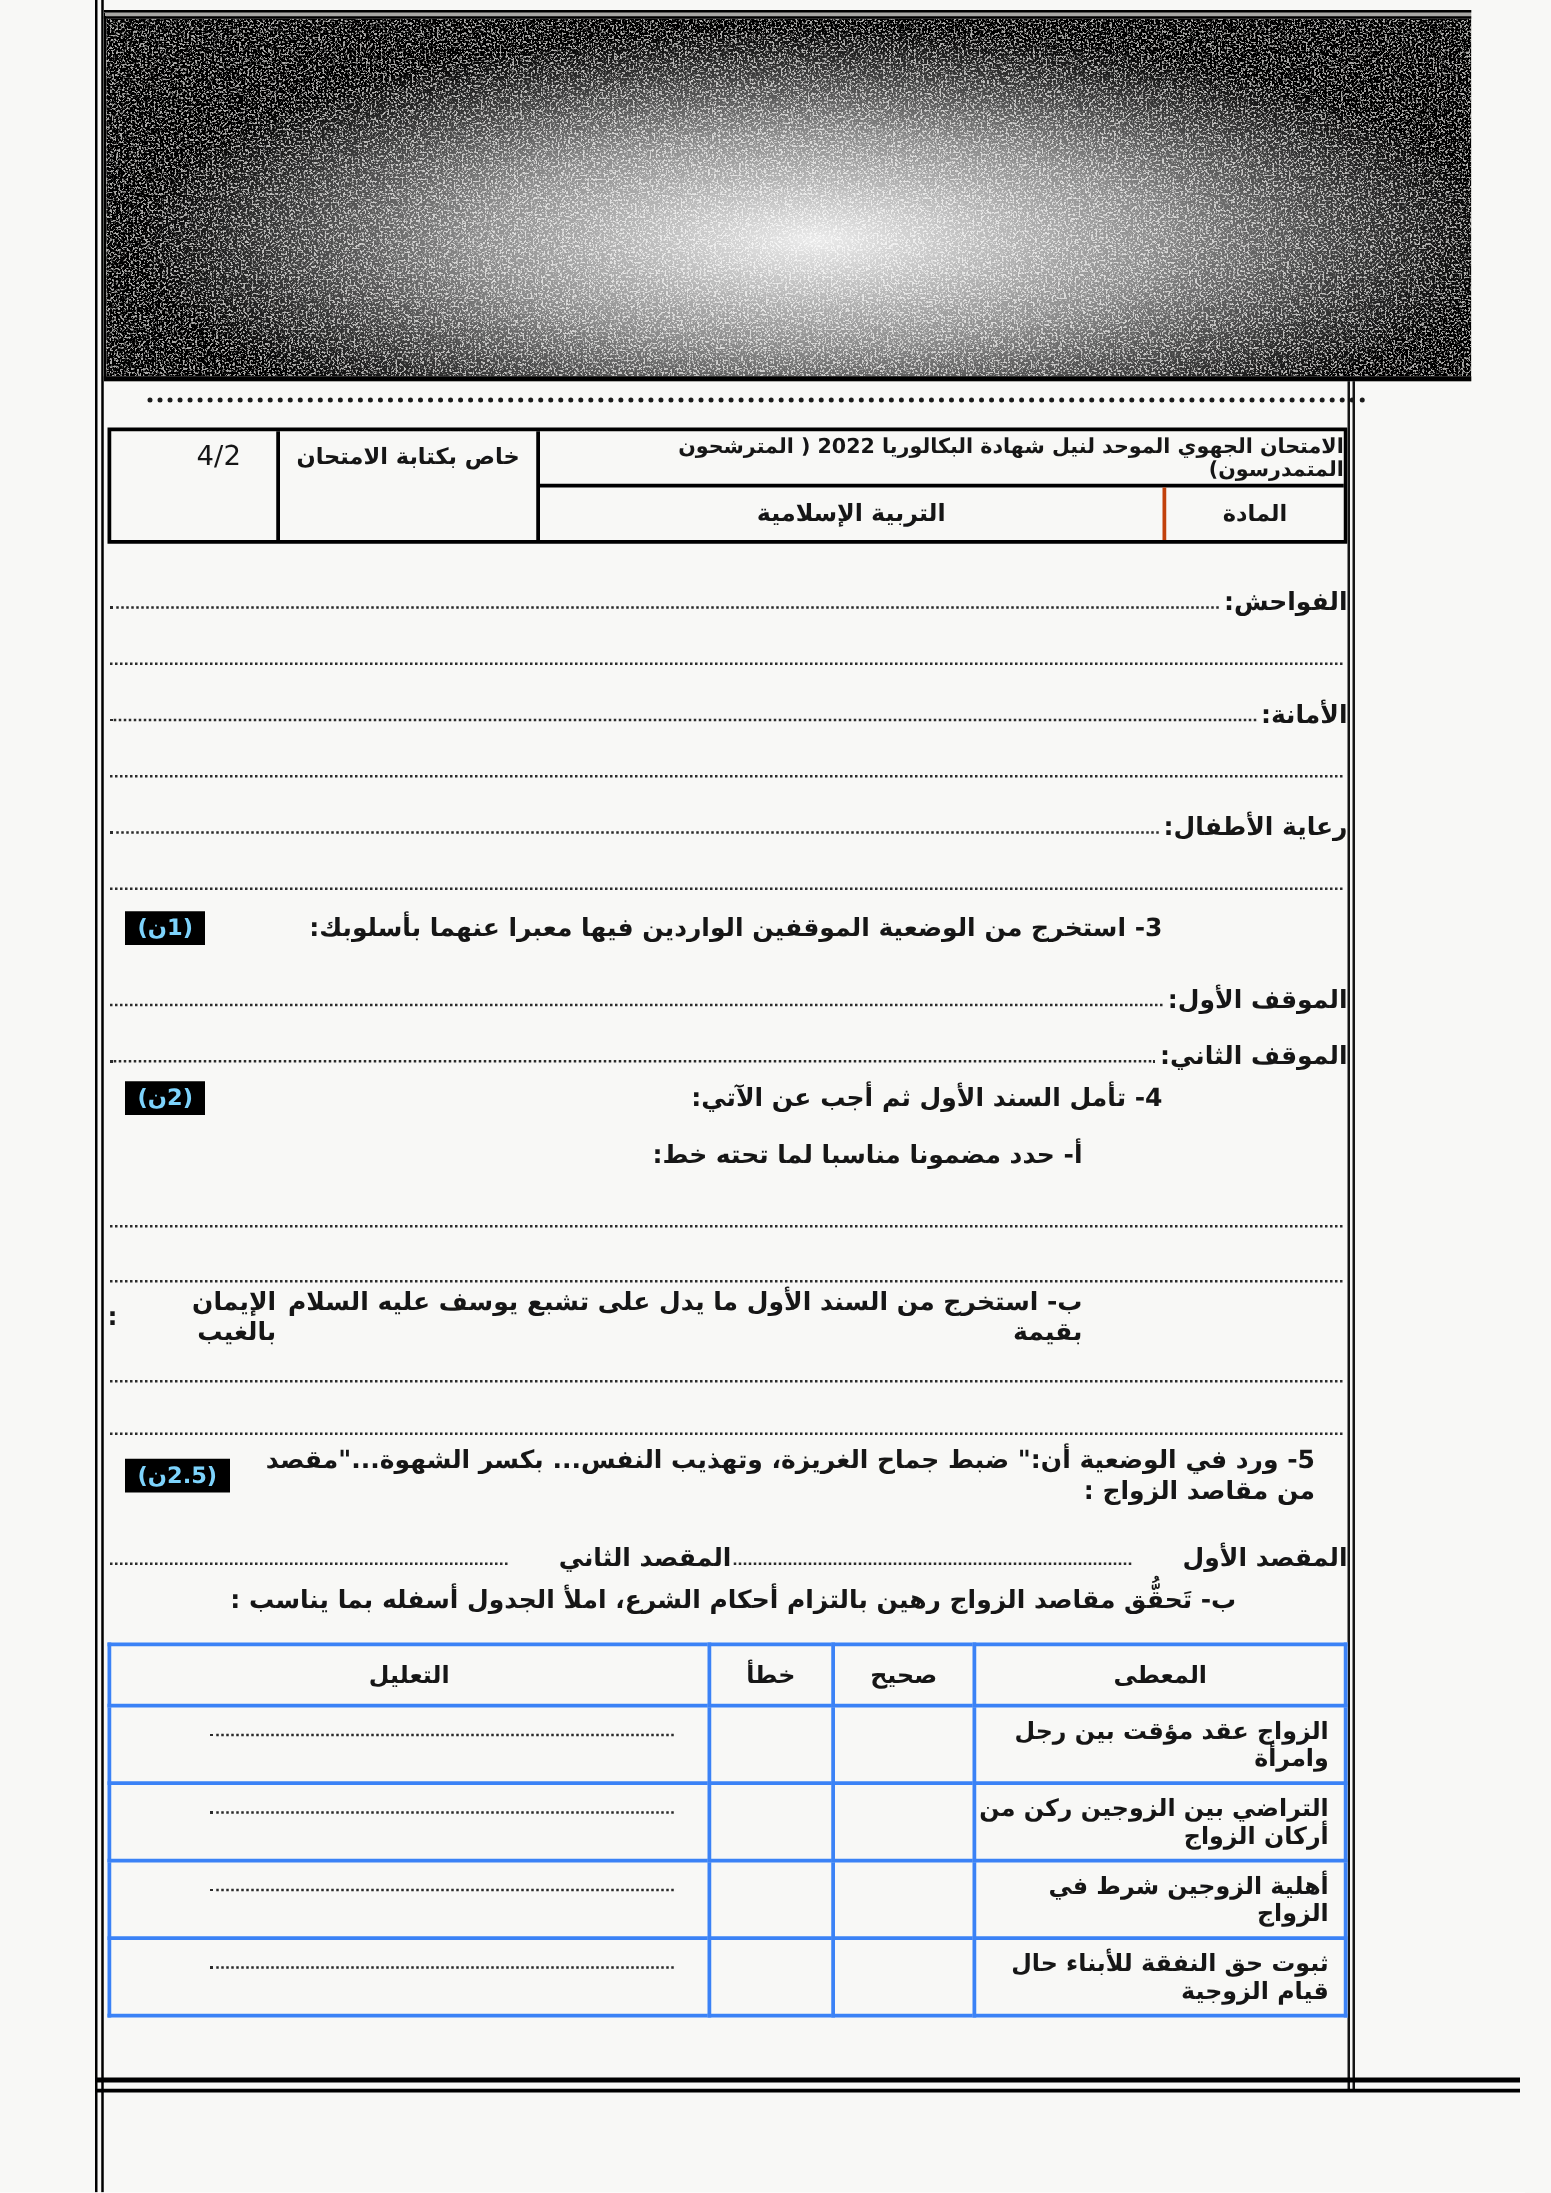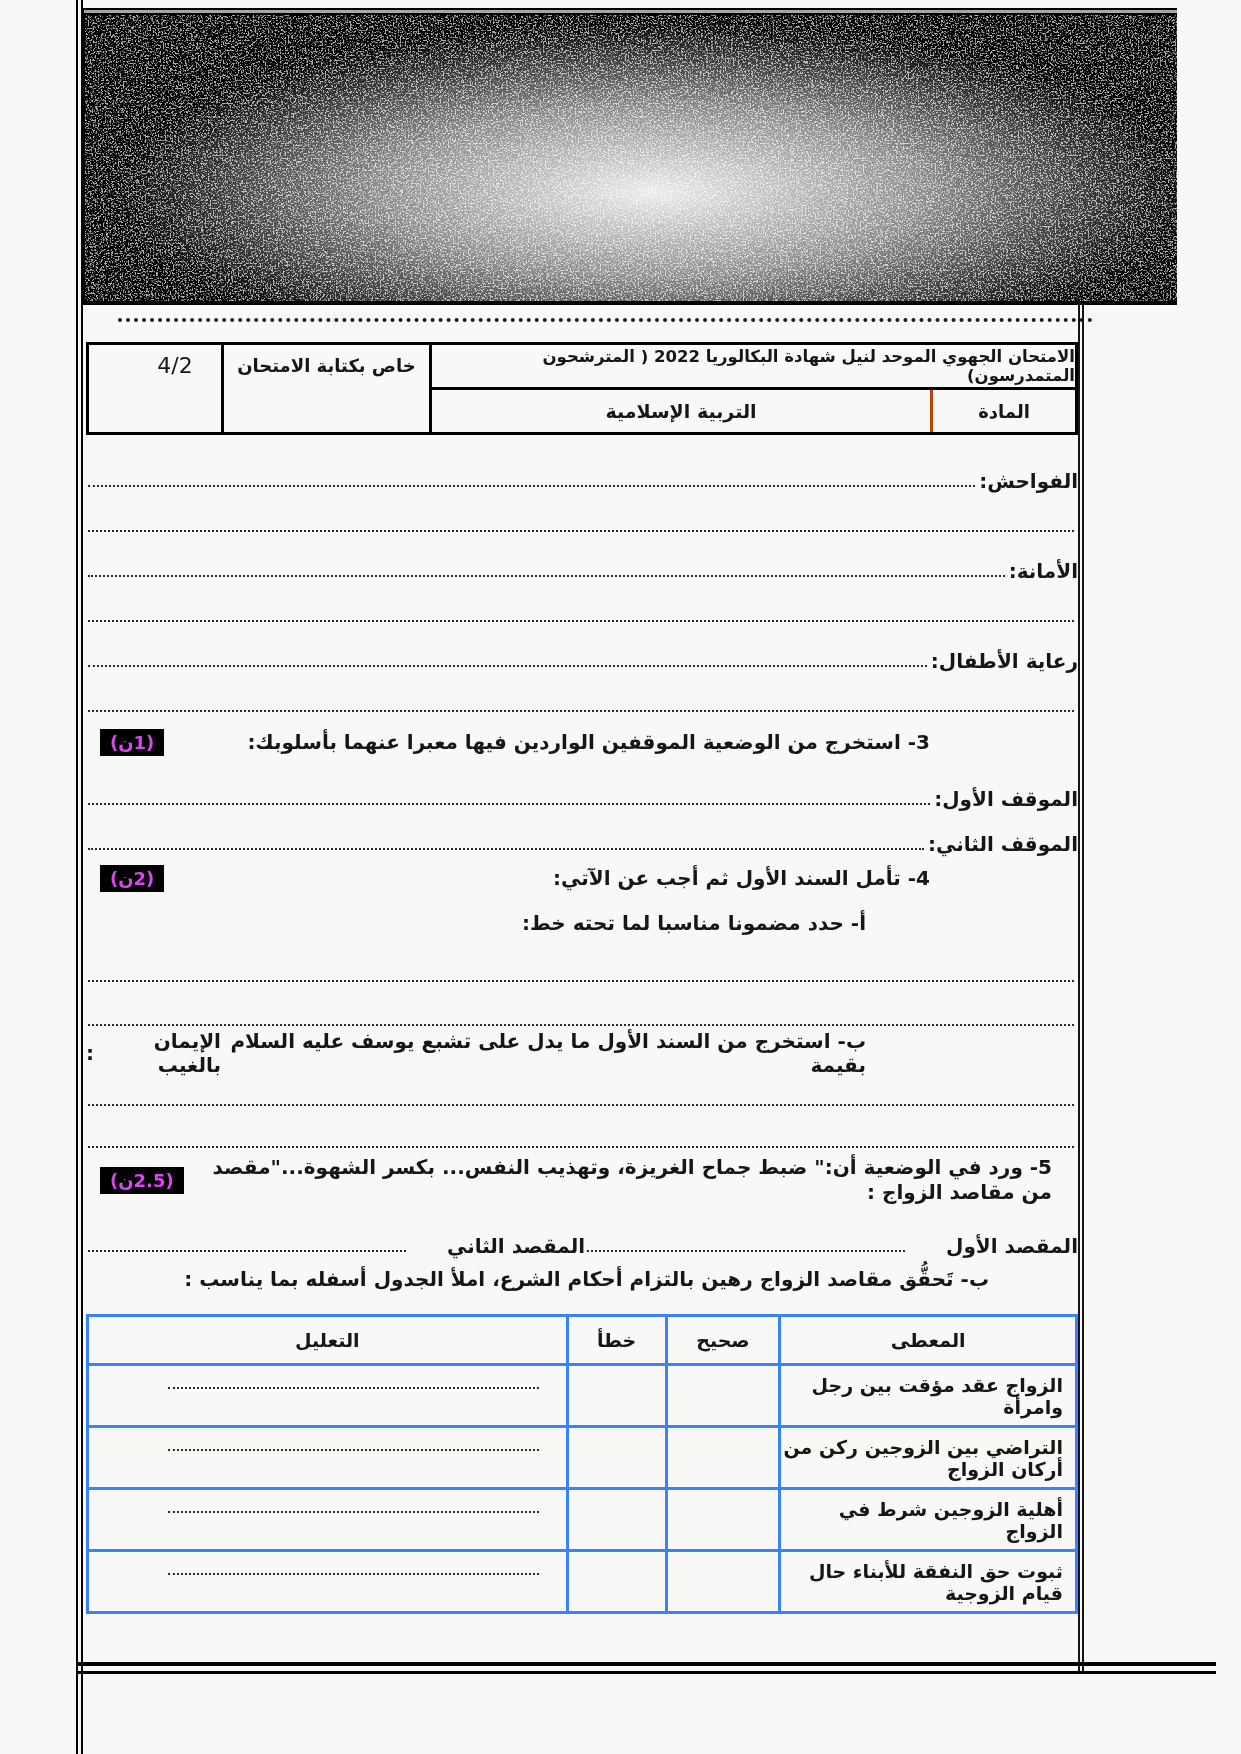--- a/index.html
+++ b/index.html
@@ -53,21 +53,21 @@
   .line-row{display:flex;align-items:flex-end;height:45px;justify-content:flex-end;}
   .line-row .lbl{font-size:20px;font-weight:700;white-space:nowrap;line-height:1;padding-bottom:2px;}
   .dots{flex:1;height:0;border-bottom:2.5px dotted #2b2b2b;margin:0 4px 6px 2px;}
   .dotline{display:flex;align-items:flex-end;height:45px;}
   .q-row{display:flex;align-items:center;justify-content:space-between;height:48px;}
   .q-row.q4{height:44px;}
   .q-row.q5{height:52px;}
   .q-heading{font-size:20px;font-weight:800;padding-right:148px;line-height:1.25;}
   .q5 .q-heading{padding-right:26px;}
   .mark-badge{
-    background:#000;color:#d946ef;font-weight:700;font-size:18px;
+    background:#000;color:#7dd3fc;font-weight:700;font-size:18px;
     padding:3px 10px;margin-left:14px;flex:none;
     direction:ltr;unicode-bidi:bidi-override;letter-spacing:1px;
   }
   .sub-row{display:flex;align-items:center;height:46px;padding-right:212px;font-size:20px;font-weight:700;}
   .sub-row.h42{height:42px;}
   .sub-row .b{font-weight:900;}
   .dl38{height:38px;} .dl42{height:42px;} .dl44{height:44px;}
   .goals-row{display:flex;align-items:flex-end;height:52px;}
   .goals-row .glbl{font-size:20px;font-weight:900;white-space:nowrap;line-height:1;padding-bottom:2px;margin-left:37px;}
   

